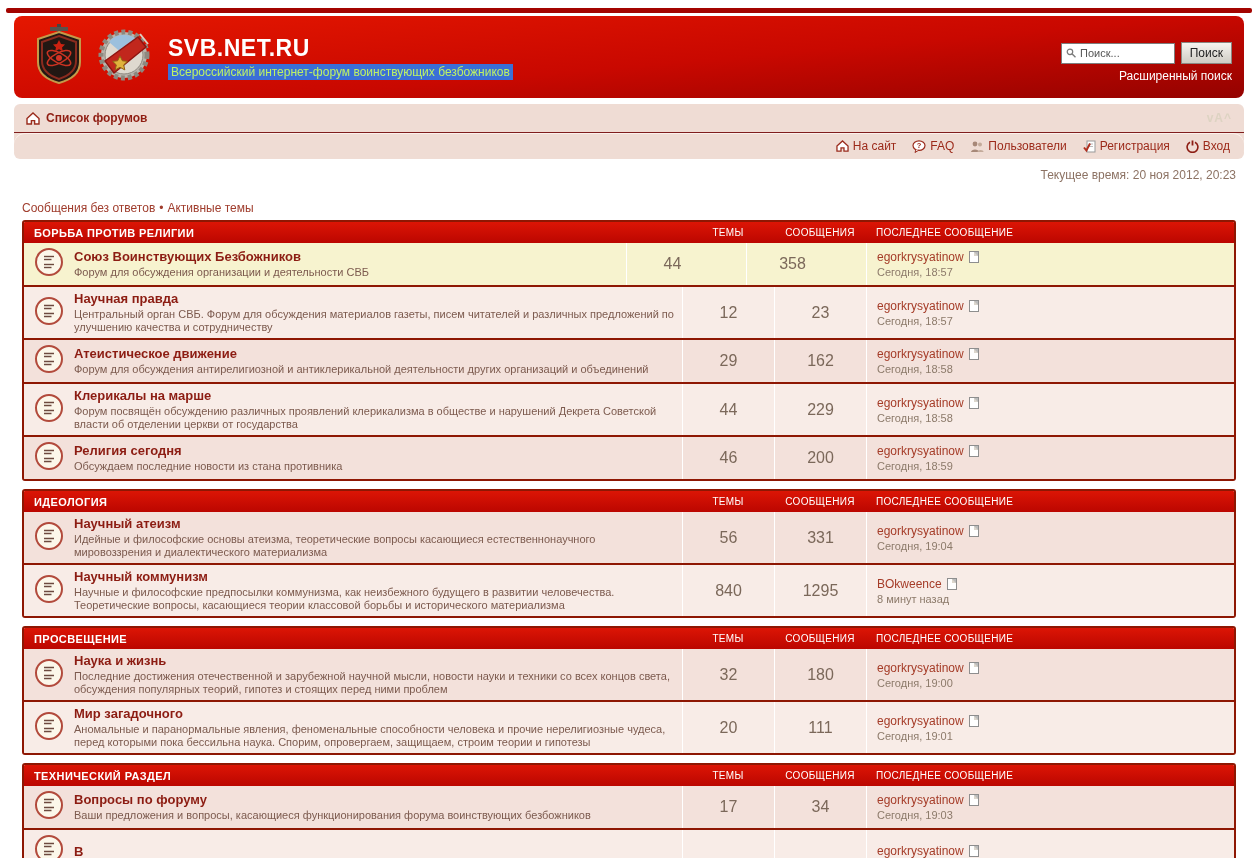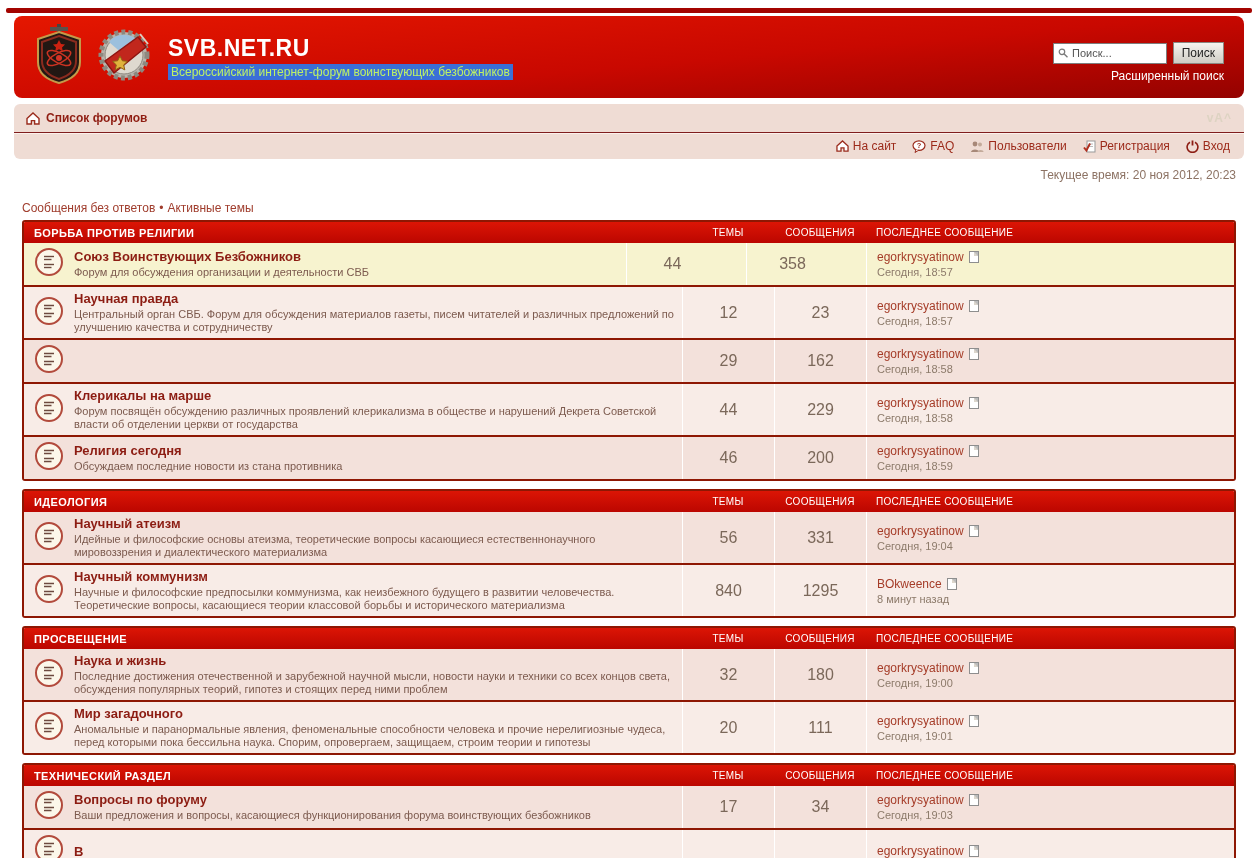--- a/index.html
+++ b/index.html
@@ -11,37 +11,37 @@
 
   
   .site-header { margin:0 14px; height:82px; border-radius:8px; position:relative;
     background:linear-gradient(175deg,#e51700 0%,#c90800 55%,#940200 100%);
     display:flex; align-items:center; padding:0 18px; gap:10px; }
   .badge { flex:none; }
   .site-id { margin-left:6px; }
   .site-title { color:#fff; font-size:23px; font-weight:bold; letter-spacing:.5px; }
   .site-subtitle { display:inline-block; font-size:12px; color:#bef264;
     background:#3b6fd6; padding:1px 3px; }
-  .search-area { position:absolute; right:20px; top:26px; text-align:right; }
+  .search-area { position:absolute; right:12px; top:26px; text-align:right; }
   .search-row { display:flex; gap:6px; align-items:center; }
   .search-box { display:flex; align-items:center; gap:4px; background:#fff;
     border:1px solid #7d7d7d; width:114px; height:21px; padding:0 4px; }
   .search-box input { border:none; outline:none; width:100%; font-size:11px; color:#444;
     font-family:inherit; background:transparent; }
   .search-box input::placeholder { color:#555; opacity:1; }
   .search-btn { height:22px; font-size:12px; padding:0 8px; color:#222; cursor:pointer;
     background:linear-gradient(#f6f4f0,#cfccc4); border:1px solid #8a8782; font-family:inherit; }
   .adv-link { display:inline-block; margin-top:5px; color:#fff; font-size:12px; }
 
   
   .navbar { margin:6px 14px 0; background:#efdcd4; border-radius:6px; font-size:12px; }
   .nav-row1 { display:flex; align-items:center; gap:6px; padding:7px 12px;
     border-bottom:1px solid #7f1d1d; }
   .nav-row2 { display:flex; justify-content:flex-end; align-items:center; gap:16px;
-    padding:6px 14px; box-shadow:inset 0 1px 0 #fbf1ec; }
+    padding:6px 14px; box-shadow:inset 0 1px 0 #fbf1ec;border-radius:11px; }
   .crumb-link { color:#8f1d12; font-weight:bold; }
   .fontsize-widget { margin-left:auto; color:#ddd3c2; font-weight:bold; font-size:12px; letter-spacing:1px; }
   .nav-link { color:#9c2a1a; display:inline-flex; align-items:center; gap:4px; }
 
   .time-line { margin:9px 22px 0; text-align:right; color:#8c7263; font-size:12px; }
   .quick-links { margin:19px 22px 5px; font-size:12px; }
   .quick-links a { color:#a03d2d; }
   .quick-sep { color:#a03d2d; margin:0 4px; }
 
   
@@ -240,20 +240,24 @@
         <div class="cell-forum">
           <span class="forum-icon"><svg width="30" height="30" viewBox="0 0 30 30">
               <circle cx="15" cy="15" r="13" fill="#fcf7ea" stroke="#b24a3c" stroke-width="2"></circle>
               <g stroke="#6d4a3f" stroke-width="1.4">
                 <line x1="10" y1="9.5" x2="20" y2="9.5"></line>
                 <line x1="10" y1="12.5" x2="17.5" y2="12.5"></line>
                 <line x1="10" y1="17.5" x2="20" y2="17.5"></line>
                 <line x1="10" y1="20.5" x2="17.5" y2="20.5"></line>
               </g>
             </svg></span>
+          <div class="f-info">
+            <a class="f-title">Атеистическое движение</a>
+            <div class="f-desc">Форум для обсуждения антирелигиозной и антиклерикальной деятельности других организаций и объединений</div>
+          </div>
         </div>
         <div class="cell-num">29</div>
         <div class="cell-num">162</div>
         <div class="cell-last">
           <div class="user-line">
             <a class="user-link">egorkrysyatinow</a>
             <span class="page-icon"></span>
           </div>
           <div class="last-time">Сегодня, 18:58</div>
         </div>

